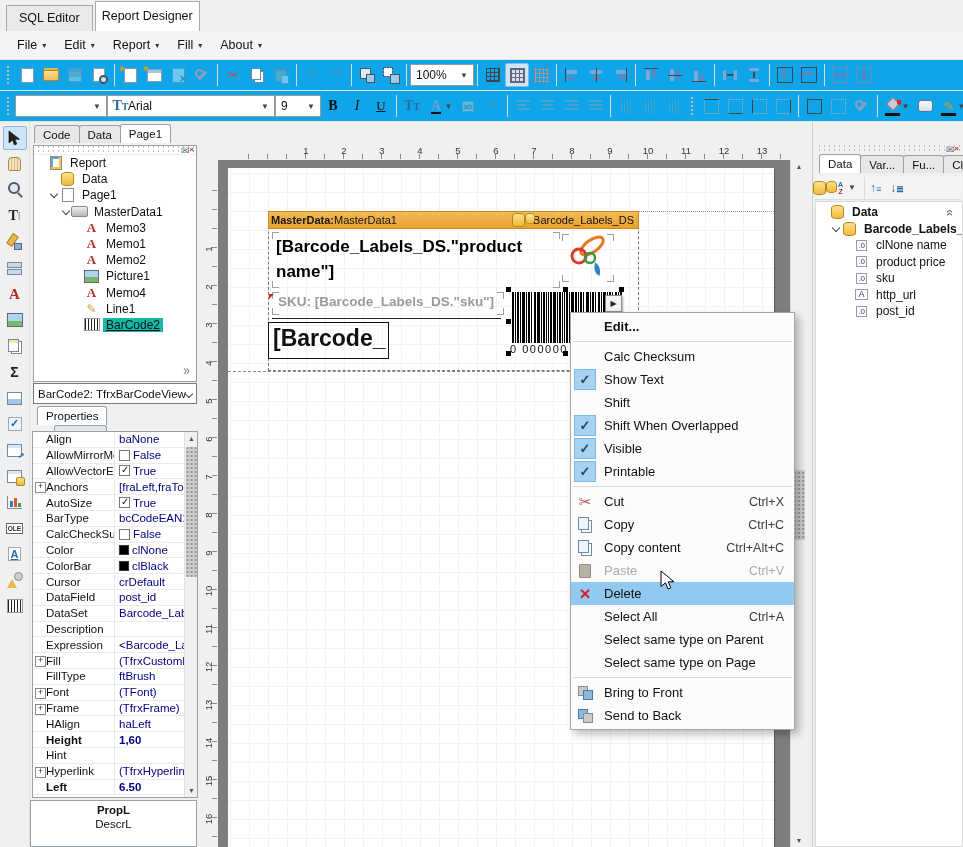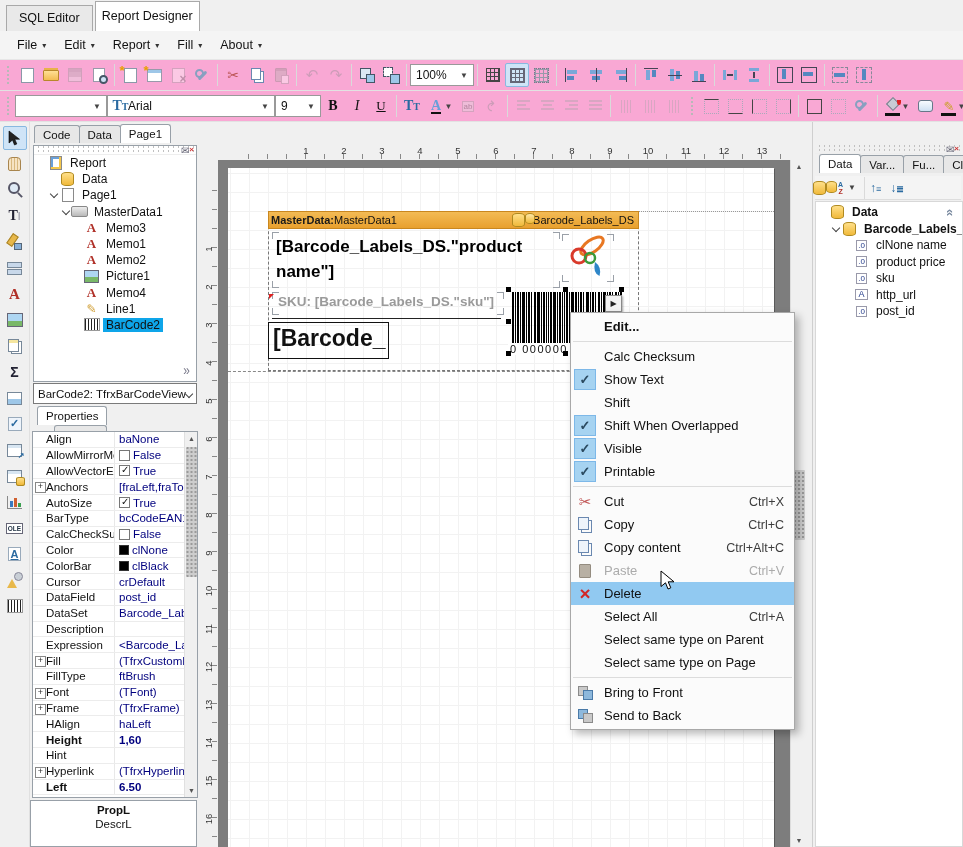--- a/index.html
+++ b/index.html
@@ -12,21 +12,21 @@
   #wtabs .row{display:flex;align-items:flex-end;height:31px;padding-left:6px;}
   .wtab{padding:5px 12px 6px;font-size:12.5px;border:1px solid #a9a9a9;border-bottom:none;background:#e9e9e9;margin-right:2px;}
   .wtab.f-active{background:#fff;padding:7px 6px 8px;font-size:12.5px;position:relative;z-index:2;}
 
   
   #menubar{left:0;top:31px;width:963px;height:29px;display:flex;align-items:center;padding-left:8px;border-bottom:1px solid #e6e6e6;background:#f4f4f4;}
   .menu-item{padding:5px 9px;font-size:12.5px;display:flex;align-items:center;gap:5px;}
   .menu-item .dn{font-size:8px;color:#333;}
 
   
-  .tbar{left:0;width:963px;height:30px;background:#f9a8d4;border-bottom:1px solid #e2e2e2;display:flex;align-items:center;padding:0 2px;}
+  .tbar{left:0;width:963px;height:30px;background:#0ea5e9;border-bottom:1px solid #e2e2e2;display:flex;align-items:center;padding:0 2px;}
   #tb1{top:60px;height:31px;}
   #tb2{top:91px;height:31px;}
   .grip{width:5px;height:20px;background-image:radial-gradient(#b8b8b8 1px,transparent 1.2px);background-size:4px 4px;margin:0 4px;flex:none;}
   .sep{width:1px;height:22px;background:#dadada;margin:0 3px;flex:none;}
   .tbtn{width:24px;height:24px;display:flex;align-items:center;justify-content:center;position:relative;border:1px solid transparent;border-radius:2px;flex:none;}
   .tbtn.pressed{background:#cfe4f7;border-color:#88b8e0;}
   .tbtn.dis{opacity:.38;filter:grayscale(90%);}
   .combo{height:22px;border:1px solid #999;background:#fff;display:flex;align-items:center;font-size:12px;padding:0 5px;position:relative;flex:none;}
   .combo .caret{margin-left:auto;color:#444;font-size:8px;padding-left:6px;}
 
@@ -130,21 +130,21 @@
   .ftab.f-active{background:#fff;position:relative;z-index:2;padding-bottom:3px;}
   #treebox{left:3px;top:23px;width:164px;height:237px;background:#fff;border:1px solid #98a0a8;overflow:hidden;}
   .panelgrip{height:9px;background-image:radial-gradient(#c0c0c0 .8px,transparent 1px);background-size:5px 4px;background-position:2px 3px;position:relative;border-bottom:1px solid #eee;}
   .env{position:absolute;right:2px;top:0;font-size:10px;color:#667;line-height:9px;}
   .env::after{content:"×";color:#c33;font-size:8px;font-weight:bold;position:relative;top:-2px;}
   .trow{display:flex;align-items:center;height:16.2px;font-size:12px;white-space:nowrap;}
   .exp{width:11px;flex:none;display:flex;justify-content:center;}
   .exp.f-expanded::before{content:"";width:5px;height:5px;border-right:1.5px solid #444;border-bottom:1.5px solid #444;transform:rotate(45deg);margin-top:-2px;}
   .gicon{width:17px;height:15px;display:inline-flex;align-items:center;justify-content:center;margin-right:3px;flex:none;position:relative;}
   .tlabel{padding:0 3px;}
-  .tlabel.f-selected{background:#0ea5e9;}
+  .tlabel.f-selected{background:#14b8a6;text-decoration:underline;}
   .trow .tlabel.f-bold{font-weight:bold;}
   .gi-report::before{content:"";width:10px;height:12px;background:#fff;border:1px solid #8a8a8a;box-shadow:inset -2px -2px 0 #f5c84c,inset 2px 2px 0 #6aa0d8;}
   .gi-db::before{content:"";width:11px;height:12px;background:linear-gradient(180deg,#ffe08a,#f0b93a);border:1px solid #b08a20;border-radius:5px/3px;}
   .gi-page::before{content:"";width:10px;height:12px;background:#fff;border:1px solid #8a8a8a;}
   .gi-band::before{content:"";width:15px;height:9px;background:linear-gradient(#ececec,#b9b9b9);border:1px solid #888;border-radius:2px;}
   .gi-memo::before{content:"A";font-family:"Liberation Serif",serif;font-weight:bold;color:#b03028;font-size:13px;}
   .gi-picture::before{content:"";width:13px;height:11px;border:1px solid #667;background:linear-gradient(180deg,#aed6f2 55%,#79b868 45%);}
   .gi-line::before{content:"✎";color:#cf9c30;font-size:12px;}
   .gi-barcode::before{content:"";width:14px;height:11px;border:1px solid #999;background:repeating-linear-gradient(90deg,#222 0 1px,#fff 1px 3px);}
   .gi-num::before{content:".0";font-size:8px;color:#223a8a;border:1px solid #99a;background:#fff;padding:0 1px;line-height:9px;}

